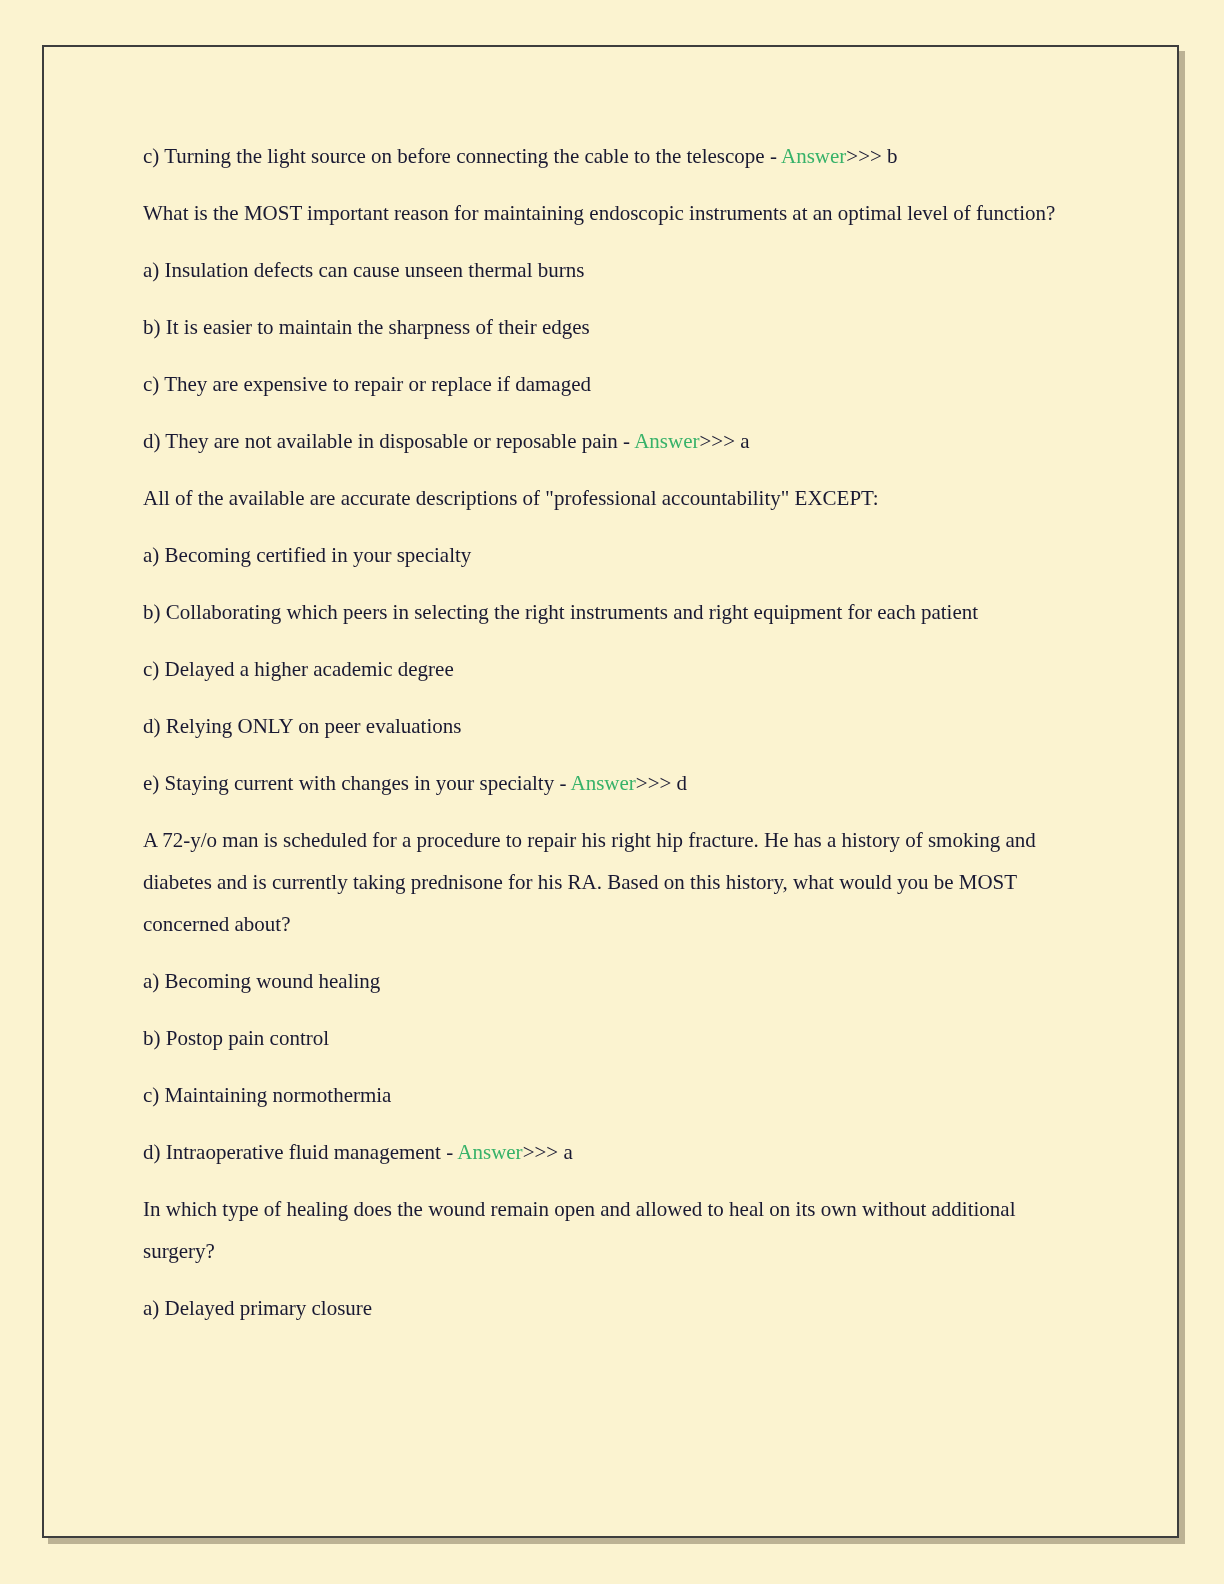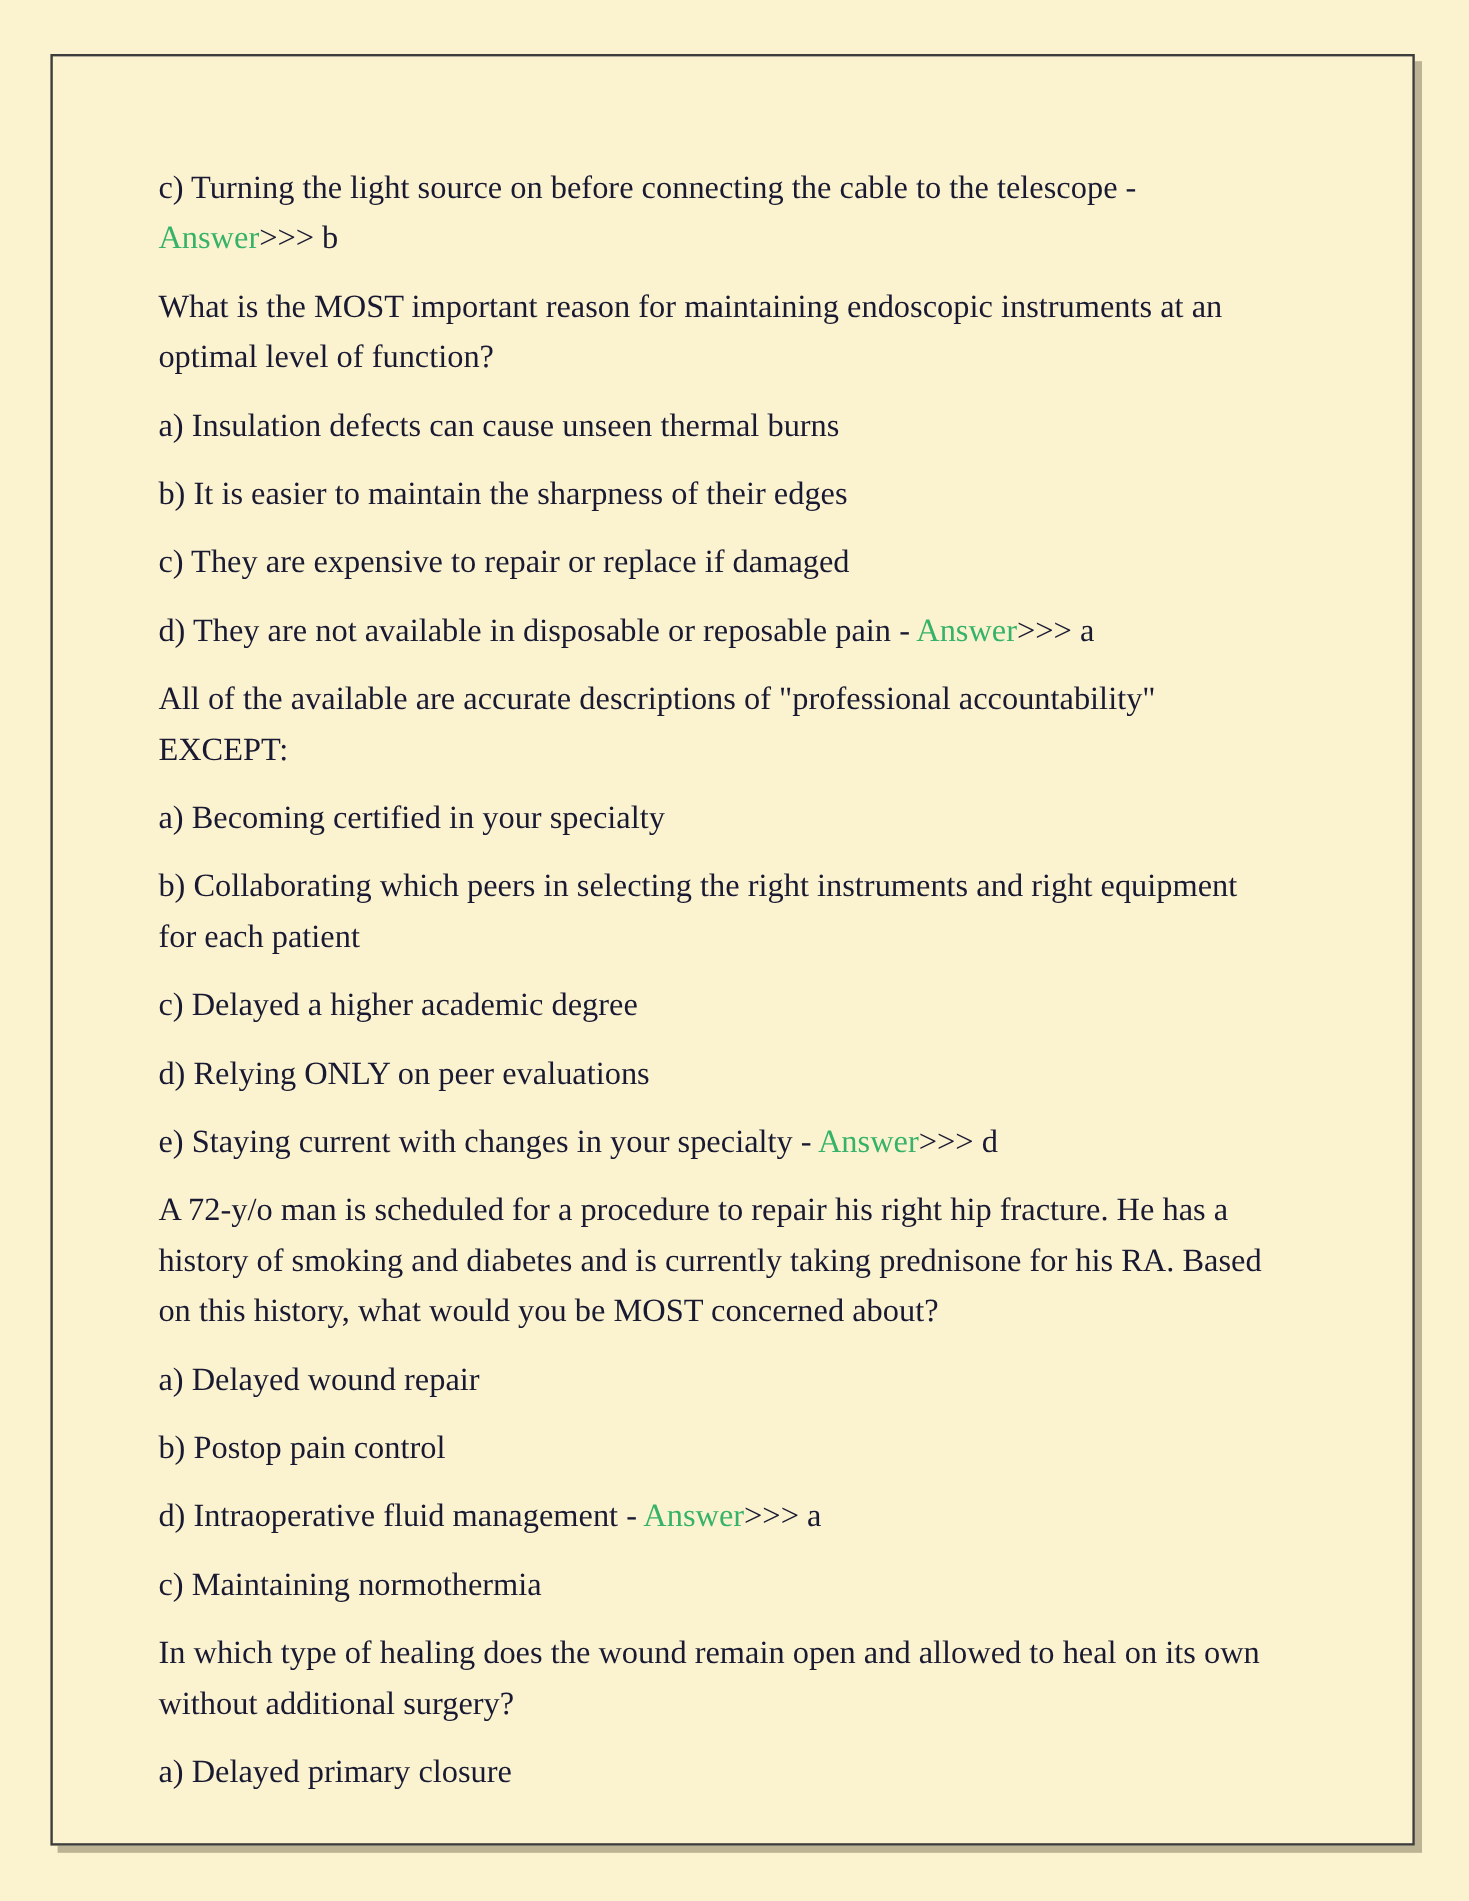--- a/index.html
+++ b/index.html
@@ -20,25 +20,25 @@
     top: 45px;
     width: 1137px;
     height: 1493px;
     border: 2px solid #3d3d3d;
     box-shadow: 6px 6px 0 rgba(110, 100, 75, 0.45);
     background: #fbf3d0;
     box-sizing: border-box;
   }
   .doc-body {
     position: absolute;
-    left: 88px;
+    left: 99px;
     top: 88px;
     width: 925px;
     color: #191932;
-    font-size: 27px;
+    font-size: 21px;
     line-height: 42px;
   }
   .doc-body p {
     margin: 0 0 15px 0;
     padding: 0;
   }
   .answer-label {
     
   }
 </style>
@@ -53,20 +53,20 @@
       <p><span>b) It is easier to maintain the sharpness of their edges</span></p>
       <p><span>c) They are expensive to repair or replace if damaged</span></p>
       <p><span>d) They are not available in disposable or reposable pain - </span><span class="answer-label" style="color: rgb(55, 178, 105);">Answer</span><span>&gt;&gt;&gt; a</span></p>
       <p><span>All of the available are accurate descriptions of "professional accountability" EXCEPT:</span></p>
       <p><span>a) Becoming certified in your specialty</span></p>
       <p><span>b) Collaborating which peers in selecting the right instruments and right equipment for each patient</span></p>
       <p><span>c) Delayed a higher academic degree</span></p>
       <p><span>d) Relying ONLY on peer evaluations</span></p>
       <p><span>e) Staying current with changes in your specialty - </span><span class="answer-label" style="color: rgb(55, 178, 105);">Answer</span><span>&gt;&gt;&gt; d</span></p>
       <p><span>A 72-y/o man is scheduled for a procedure to repair his right hip fracture. He has a history of smoking and diabetes and is currently taking prednisone for his RA. Based on this history, what would you be MOST concerned about?</span></p>
-      <p><span>a) Delayed wound repair</span></p>
+      <p><span>a) Becoming wound healing</span></p>
       <p><span>b) Postop pain control</span></p>
+      <p><span>c) Maintaining normothermia</span></p>
       <p><span>d) Intraoperative fluid management - </span><span class="answer-label" style="color: rgb(55, 178, 105);">Answer</span><span>&gt;&gt;&gt; a</span></p>
-      <p><span>c) Maintaining normothermia</span></p>
       <p><span>In which type of healing does the wound remain open and allowed to heal on its own without additional surgery?</span></p>
       <p><span>a) Delayed primary closure</span></p>
     </div>
 </div>
 
 </body></html>

